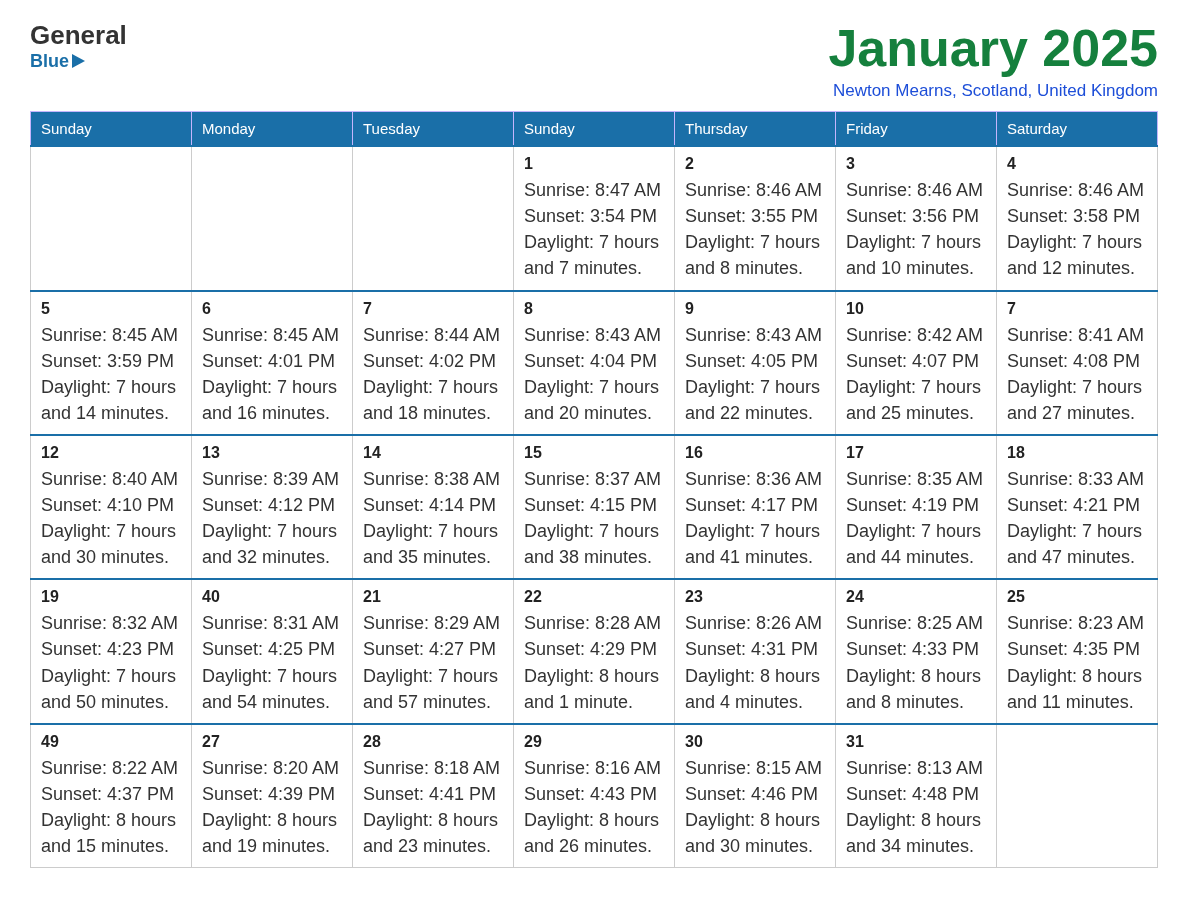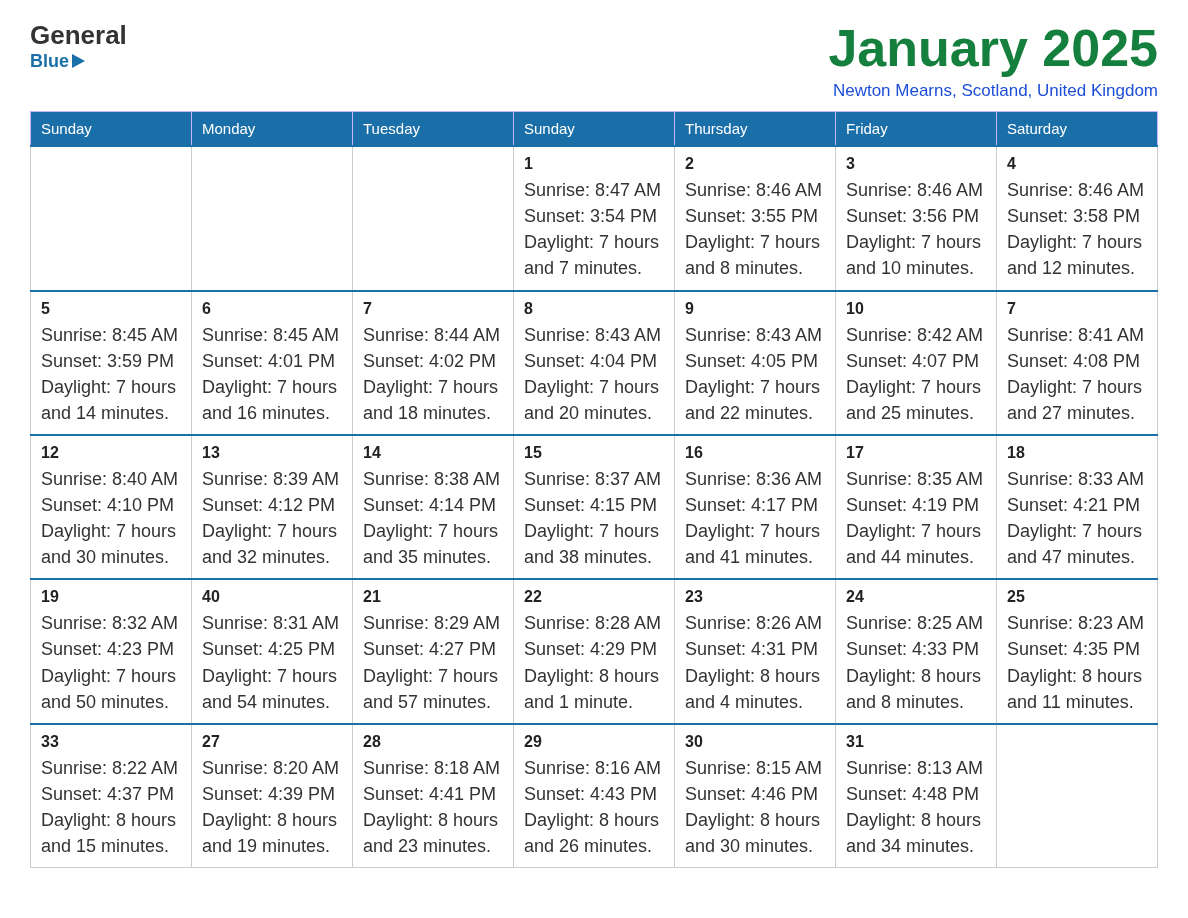--- a/index.html
+++ b/index.html
@@ -245,21 +245,21 @@
           <span class="day-number">24</span>
           <div class="day-info">Sunrise: 8:25 AM<br>Sunset: 4:33 PM<br>Daylight: 8 hours and 8 minutes.</div>
         </td>
         <td>
           <span class="day-number">25</span>
           <div class="day-info">Sunrise: 8:23 AM<br>Sunset: 4:35 PM<br>Daylight: 8 hours and 11 minutes.</div>
         </td>
       </tr>
       <tr>
         <td>
-          <span class="day-number">33</span>
+          <span class="day-number">49</span>
           <div class="day-info">Sunrise: 8:22 AM<br>Sunset: 4:37 PM<br>Daylight: 8 hours and 15 minutes.</div>
         </td>
         <td>
           <span class="day-number">27</span>
           <div class="day-info">Sunrise: 8:20 AM<br>Sunset: 4:39 PM<br>Daylight: 8 hours and 19 minutes.</div>
         </td>
         <td>
           <span class="day-number">28</span>
           <div class="day-info">Sunrise: 8:18 AM<br>Sunset: 4:41 PM<br>Daylight: 8 hours and 23 minutes.</div>
         </td>

